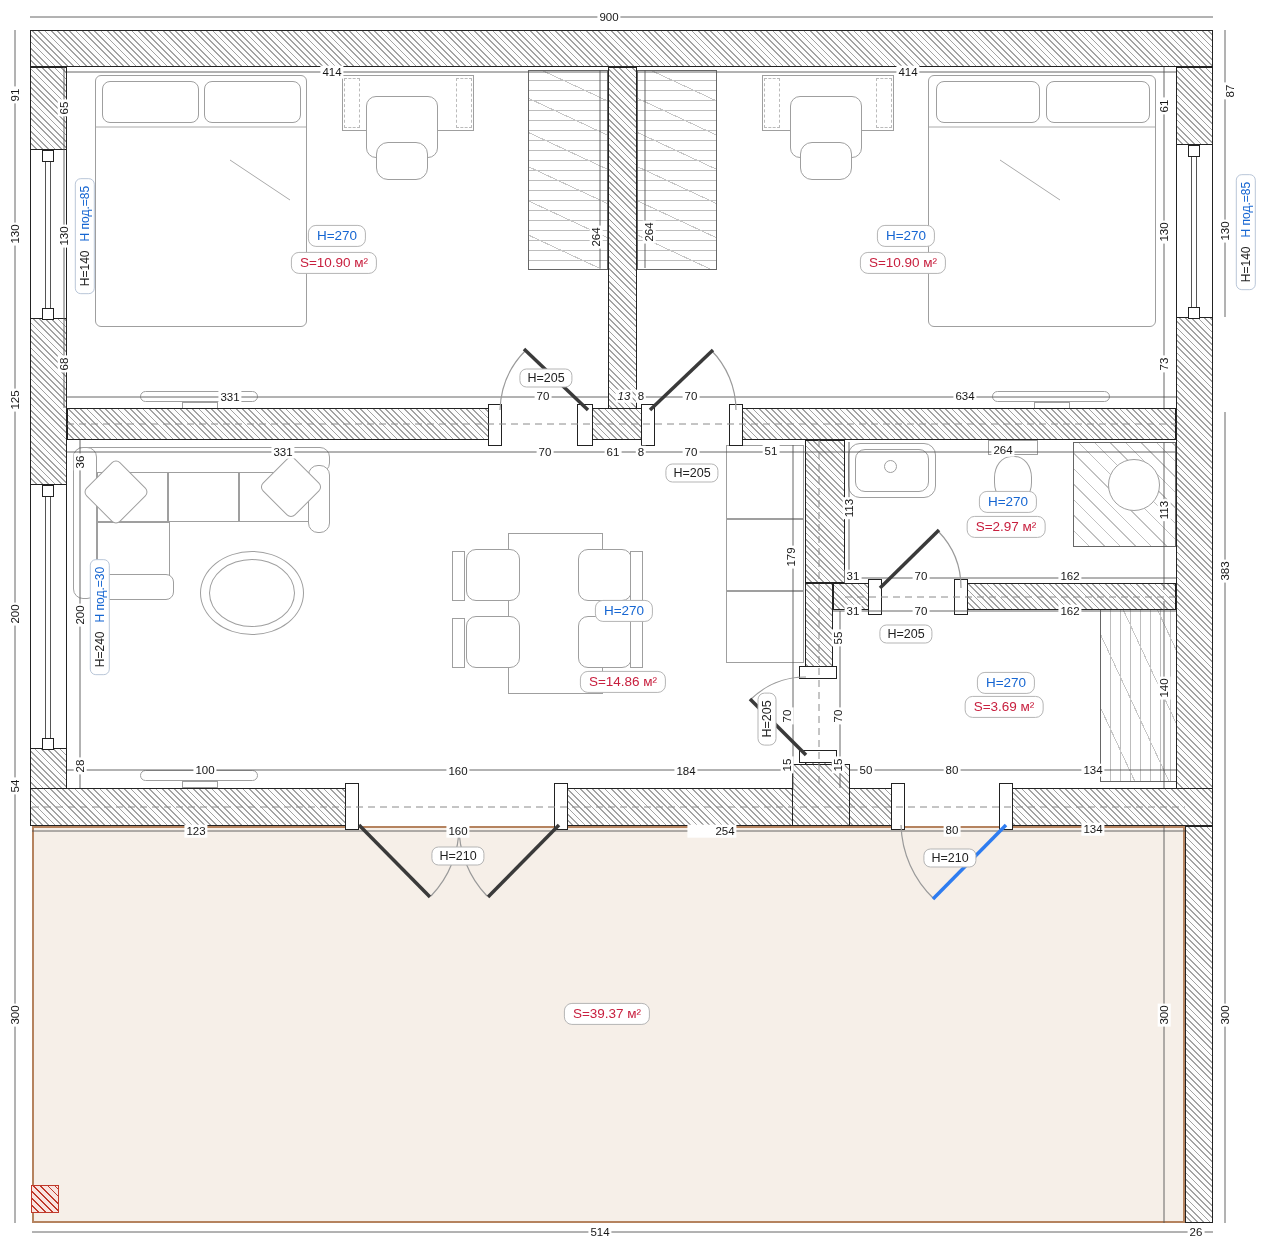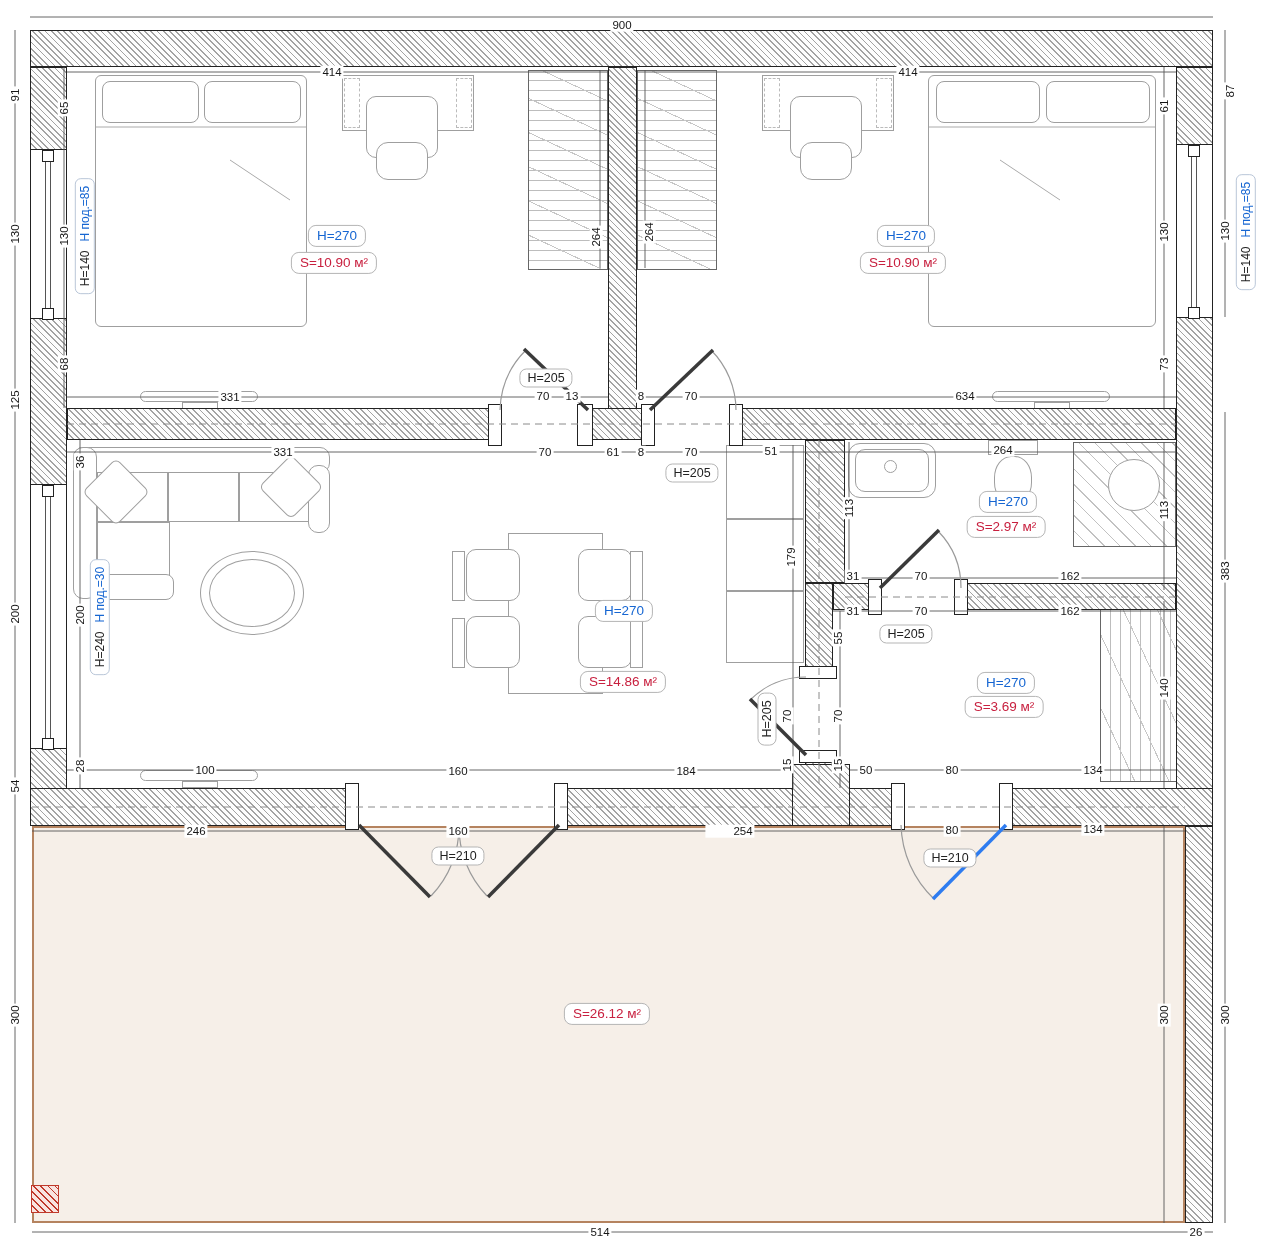--- a/index.html
+++ b/index.html
@@ -222,21 +222,21 @@
       <line x1="1006" y1="825" x2="933" y2="899" stroke="#2e7cf0" stroke-width="3.5"></line>
     </g>
     <g stroke="#aaa" stroke-width="1">
       <line x1="96" y1="127" x2="306" y2="127"></line>
       <line x1="929" y1="127" x2="1155" y2="127"></line>
       <line x1="230" y1="160" x2="290" y2="200"></line>
       <line x1="1000" y1="160" x2="1060" y2="200"></line>
     </g>
   </svg>
 
-  <span class="dim" style="left:622px;top:17px;margin-top:8px;">900</span>
+  <span class="dim" style="left:609px;top:17px;">900</span>
   <span class="dim v" style="left:15px;top:95px;">91</span>
   <span class="dim v" style="left:15px;top:234px;">130</span>
   <span class="dim v" style="left:15px;top:400px;">125</span>
   <span class="dim v" style="left:15px;top:614px;">200</span>
   <span class="dim v" style="left:15px;top:786px;">54</span>
   <span class="dim v" style="left:15px;top:1015px;">300</span>
   <span class="dim v" style="left:64px;top:108px;">65</span>
   <span class="dim v" style="left:64px;top:236px;">130</span>
   <span class="dim v" style="left:64px;top:364px;">68</span>
   <span class="dim v" style="left:80px;top:462px;">36</span>
@@ -248,21 +248,21 @@
   <span class="dim v" style="left:649px;top:232px;">264</span>
   <span class="dim v" style="left:1164px;top:106px;">61</span>
   <span class="dim v" style="left:1164px;top:232px;">130</span>
   <span class="dim v" style="left:1164px;top:364px;">73</span>
   <span class="dim v" style="left:1230px;top:91px;">87</span>
   <span class="dim v" style="left:1225px;top:231px;">130</span>
   <span class="dim v" style="left:1225px;top:571px;">383</span>
   <span class="dim v" style="left:1225px;top:1015px;">300</span>
   <span class="dim" style="left:230px;top:397px;">331</span>
   <span class="dim" style="left:543px;top:396px;">70</span>
-  <span class="dim" style="left:572px;top:396px;">13</span>
+  <span class="dim" style="left:624px;top:396px;font-style:italic;">13</span>
   <span class="dim" style="left:641px;top:396px;">8</span>
   <span class="dim" style="left:691px;top:396px;">70</span>
   <span class="dim" style="left:965px;top:396px;">634</span>
   <span class="dim" style="left:283px;top:452px;">331</span>
   <span class="dim" style="left:545px;top:452px;">70</span>
   <span class="dim" style="left:613px;top:452px;">61</span>
   <span class="dim" style="left:641px;top:452px;">8</span>
   <span class="dim" style="left:691px;top:452px;">70</span>
   <span class="dim" style="left:771px;top:451px;">51</span>
   <span class="dim" style="left:1003px;top:450px;">264</span>
@@ -280,40 +280,40 @@
   <span class="dim v" style="left:838px;top:765px;">15</span>
   <span class="dim v" style="left:787px;top:716px;">70</span>
   <span class="dim v" style="left:787px;top:765px;">15</span>
   <span class="dim v" style="left:1164px;top:688px;">140</span>
   <span class="dim" style="left:205px;top:770px;">100</span>
   <span class="dim" style="left:458px;top:771px;">160</span>
   <span class="dim" style="left:686px;top:771px;">184</span>
   <span class="dim" style="left:866px;top:770px;">50</span>
   <span class="dim" style="left:952px;top:770px;">80</span>
   <span class="dim" style="left:1093px;top:770px;">134</span>
-  <span class="dim" style="left:196px;top:831px;">246</span>
+  <span class="dim" style="left:196px;top:831px;">123</span>
   <span class="dim" style="left:458px;top:831px;">160</span>
-  <span class="dim" style="left:730px;top:831px;padding-left:28px;">254</span>
+  <span class="dim" style="left:712px;top:831px;padding-left:28px;">254</span>
   <span class="dim" style="left:952px;top:830px;">80</span>
   <span class="dim" style="left:1093px;top:829px;">134</span>
   <span class="dim v" style="left:1164px;top:1015px;">300</span>
   <span class="dim" style="left:600px;top:1232px;">514</span>
   <span class="dim" style="left:1196px;top:1232px;">26</span>
 
   <span class="tag blue" style="left:337px;top:236px;">H=270</span>
   <span class="tag red" style="left:334px;top:263px;">S=10.90 м²</span>
   <span class="tag blue" style="left:906px;top:236px;">H=270</span>
   <span class="tag red" style="left:903px;top:263px;">S=10.90 м²</span>
   <span class="tag blue" style="left:624px;top:611px;">H=270</span>
   <span class="tag red" style="left:623px;top:634px;margin-top:48px;">S=14.86 м²</span>
   <span class="tag blue" style="left:1008px;top:502px;">H=270</span>
   <span class="tag red" style="left:1006px;top:527px;">S=2.97 м²</span>
   <span class="tag blue" style="left:1006px;top:683px;">H=270</span>
   <span class="tag red" style="left:1004px;top:707px;padding-left:8px;">S=3.69 м²</span>
-  <span class="tag red" style="left:607px;top:1014px;">S=26.12 м²</span>
+  <span class="tag red" style="left:607px;top:1014px;">S=39.37 м²</span>
 
   <span class="dtag" style="left:546px;top:378px;">H=205</span>
   <span class="dtag" style="left:692px;top:473px;">H=205</span>
   <span class="dtag" style="left:906px;top:634px;">H=205</span>
   <span class="dtag vert" style="left:767px;top:719px;">H=205</span>
   <span class="dtag" style="left:458px;top:856px;">H=210</span>
   <span class="dtag" style="left:950px;top:858px;">H=210</span>
 
   <div class="wtag" style="left:85px;top:236px;">
     <span class="wt-main">H=140</span>

